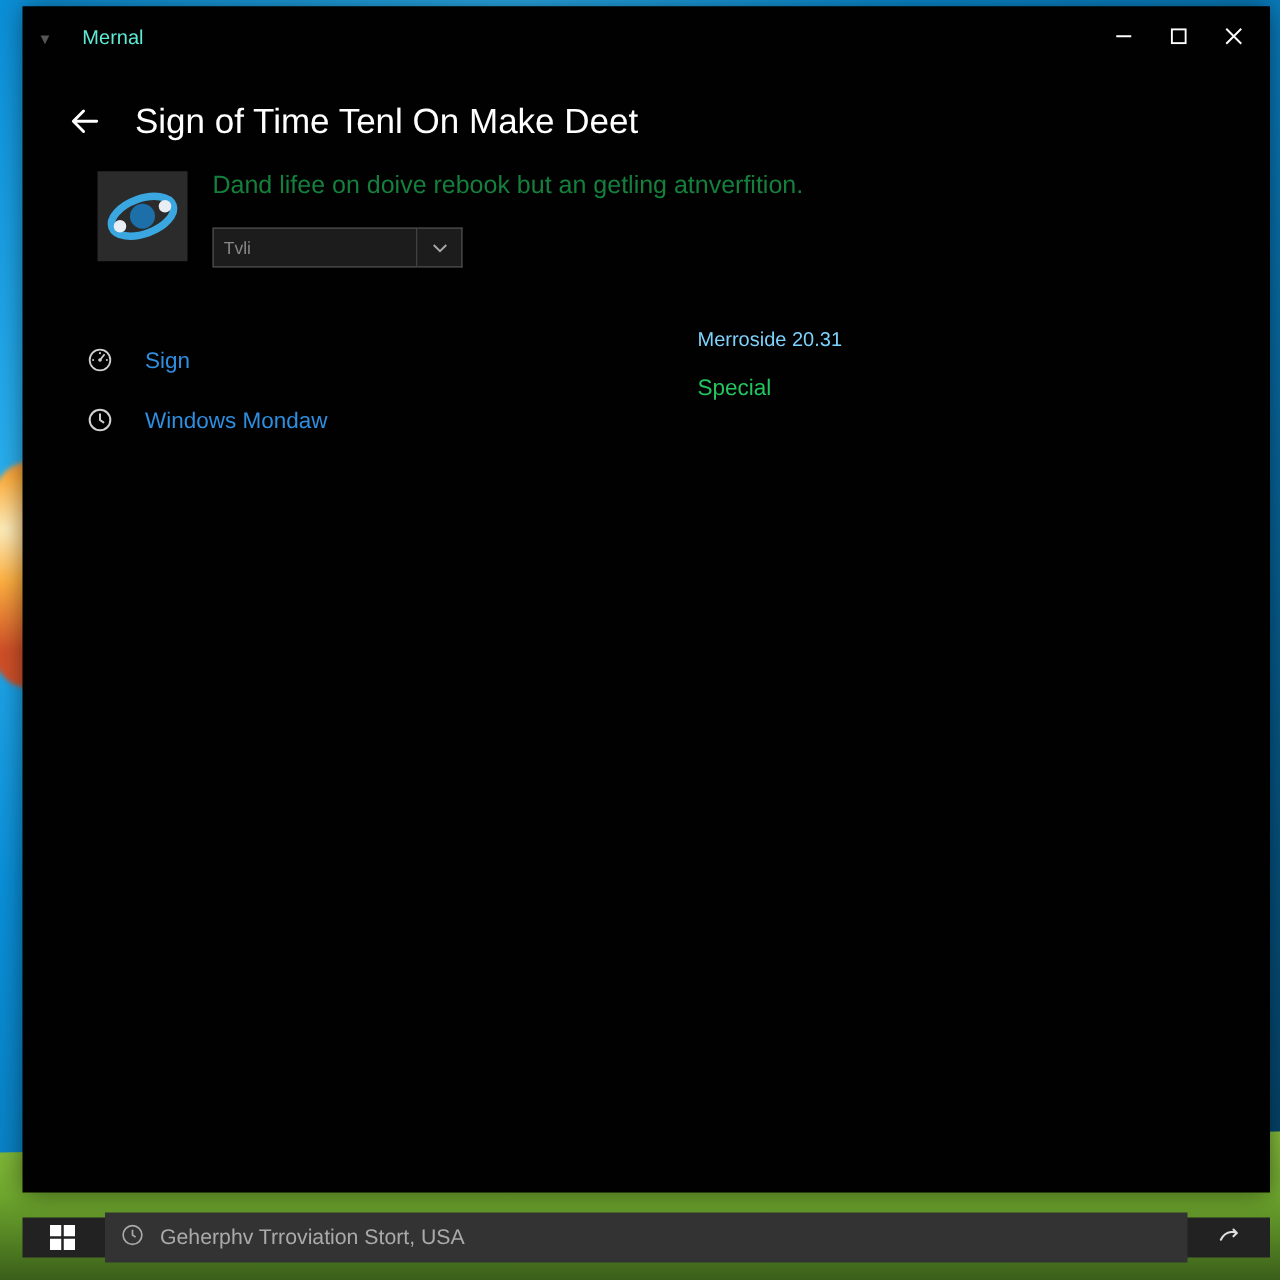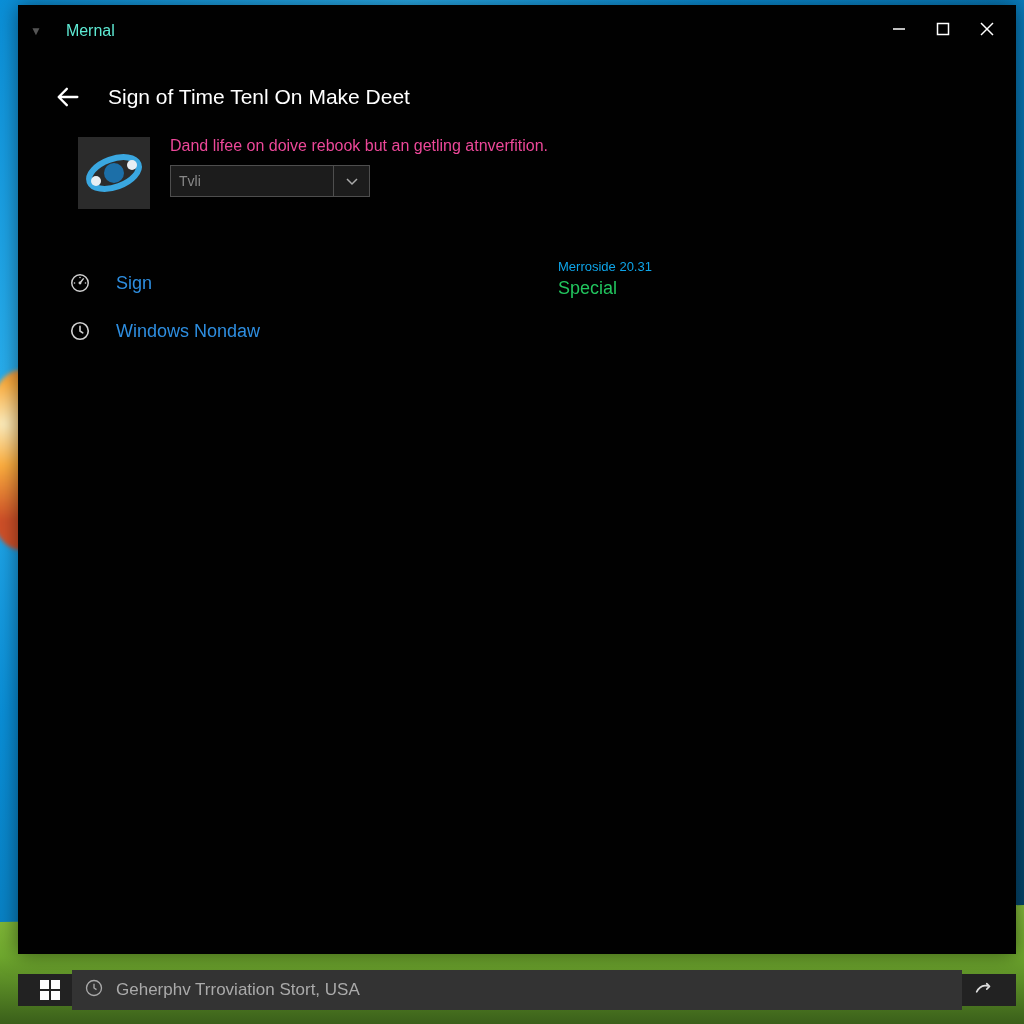--- a/index.html
+++ b/index.html
@@ -68,46 +68,46 @@
     align-items: center;
     gap: 20px;
     padding: 20px 30px 10px 30px;
   }
   .back-arrow {
     width: 40px; height: 40px;
     display: flex; align-items: center; justify-content: center;
     cursor: pointer;
   }
   .page-title {
-    font-size: 21px;
+    font-size: 28px;
     font-weight: 400;
     color: #fff;
   }
 
   .info-row {
     display: flex;
     align-items: flex-start;
     gap: 20px;
     padding: 10px 30px 30px 60px;
   }
   .app-icon {
     width: 72px; height: 72px;
     background: #2b2b2b;
     display: flex; align-items: center; justify-content: center;
   }
   .info-text {
     flex: 1;
   }
   .info-desc {
-    font-size: 16px;
+    font-size: 20px;
     font-weight: 500;
-    color: #ec4899;
+    color: #15803d;
   }
   .dropdown {
-    margin-top: 10px;
+    margin-top: 22px;
     display: flex;
     height: 32px;
     text-align: center;
   }
   .dropdown-field {
     width: 164px;
     border: 1px solid #4e4e4e;
     background: #1c1c1c;
     color: #888;
     font-size: 14px;
@@ -150,39 +150,39 @@
     border: 3px solid #e91c1c;
     border-radius: 4px;
     padding: 18px 20px;
     margin: 6px 0;
   }
   .side-col {
     flex: 1;
     padding-left: 30px;
   }
   .side-line1 {
-    font-size: 13px;
-    color: #0ea5e9;
-    margin-bottom: 4px;
+    font-size: 16px;
+    color: #7dd3fc;
+    margin-bottom: 18px;
   }
   .side-line2 {
     font-size: 18px;
     color: #22c55e;
   }
 
   
   .taskbar {
     position: absolute;
     bottom: 18px; left: 18px; right: 8px;
     height: 32px;
     background: #222;
     display: flex;
     align-items: center;
     padding: 0 10px;
-    gap: 0;
+    gap: 12px;
   }
   .start-btn {
     width: 44px; height: 44px;
     display: flex; align-items: center; justify-content: center;
     cursor: pointer;
   }
   .search-box {
     flex: 1;
     height: 40px;
     background: #333;
@@ -279,21 +279,21 @@
       </div>
 
 
       <div class="nav-item">
         <span class="icon">
           <svg width="22" height="22" viewBox="0 0 24 24">
               <circle cx="12" cy="12" r="9" fill="none" stroke="#cfcfcf" stroke-width="1.8"></circle>
               <path d="M12 7v5l3 2" fill="none" stroke="#cfcfcf" stroke-width="1.8" stroke-linecap="round"></path>
             </svg>
         </span>
-        <span>Windows Nondaw</span>
+        <span>Windows Mondaw</span>
       </div>
 
     </div>
     <div class="side-col">
       <div class="side-line1">Merroside 20.31</div>
       <div class="side-line2">Special</div>
     </div>
   </div>
 </div>
 

